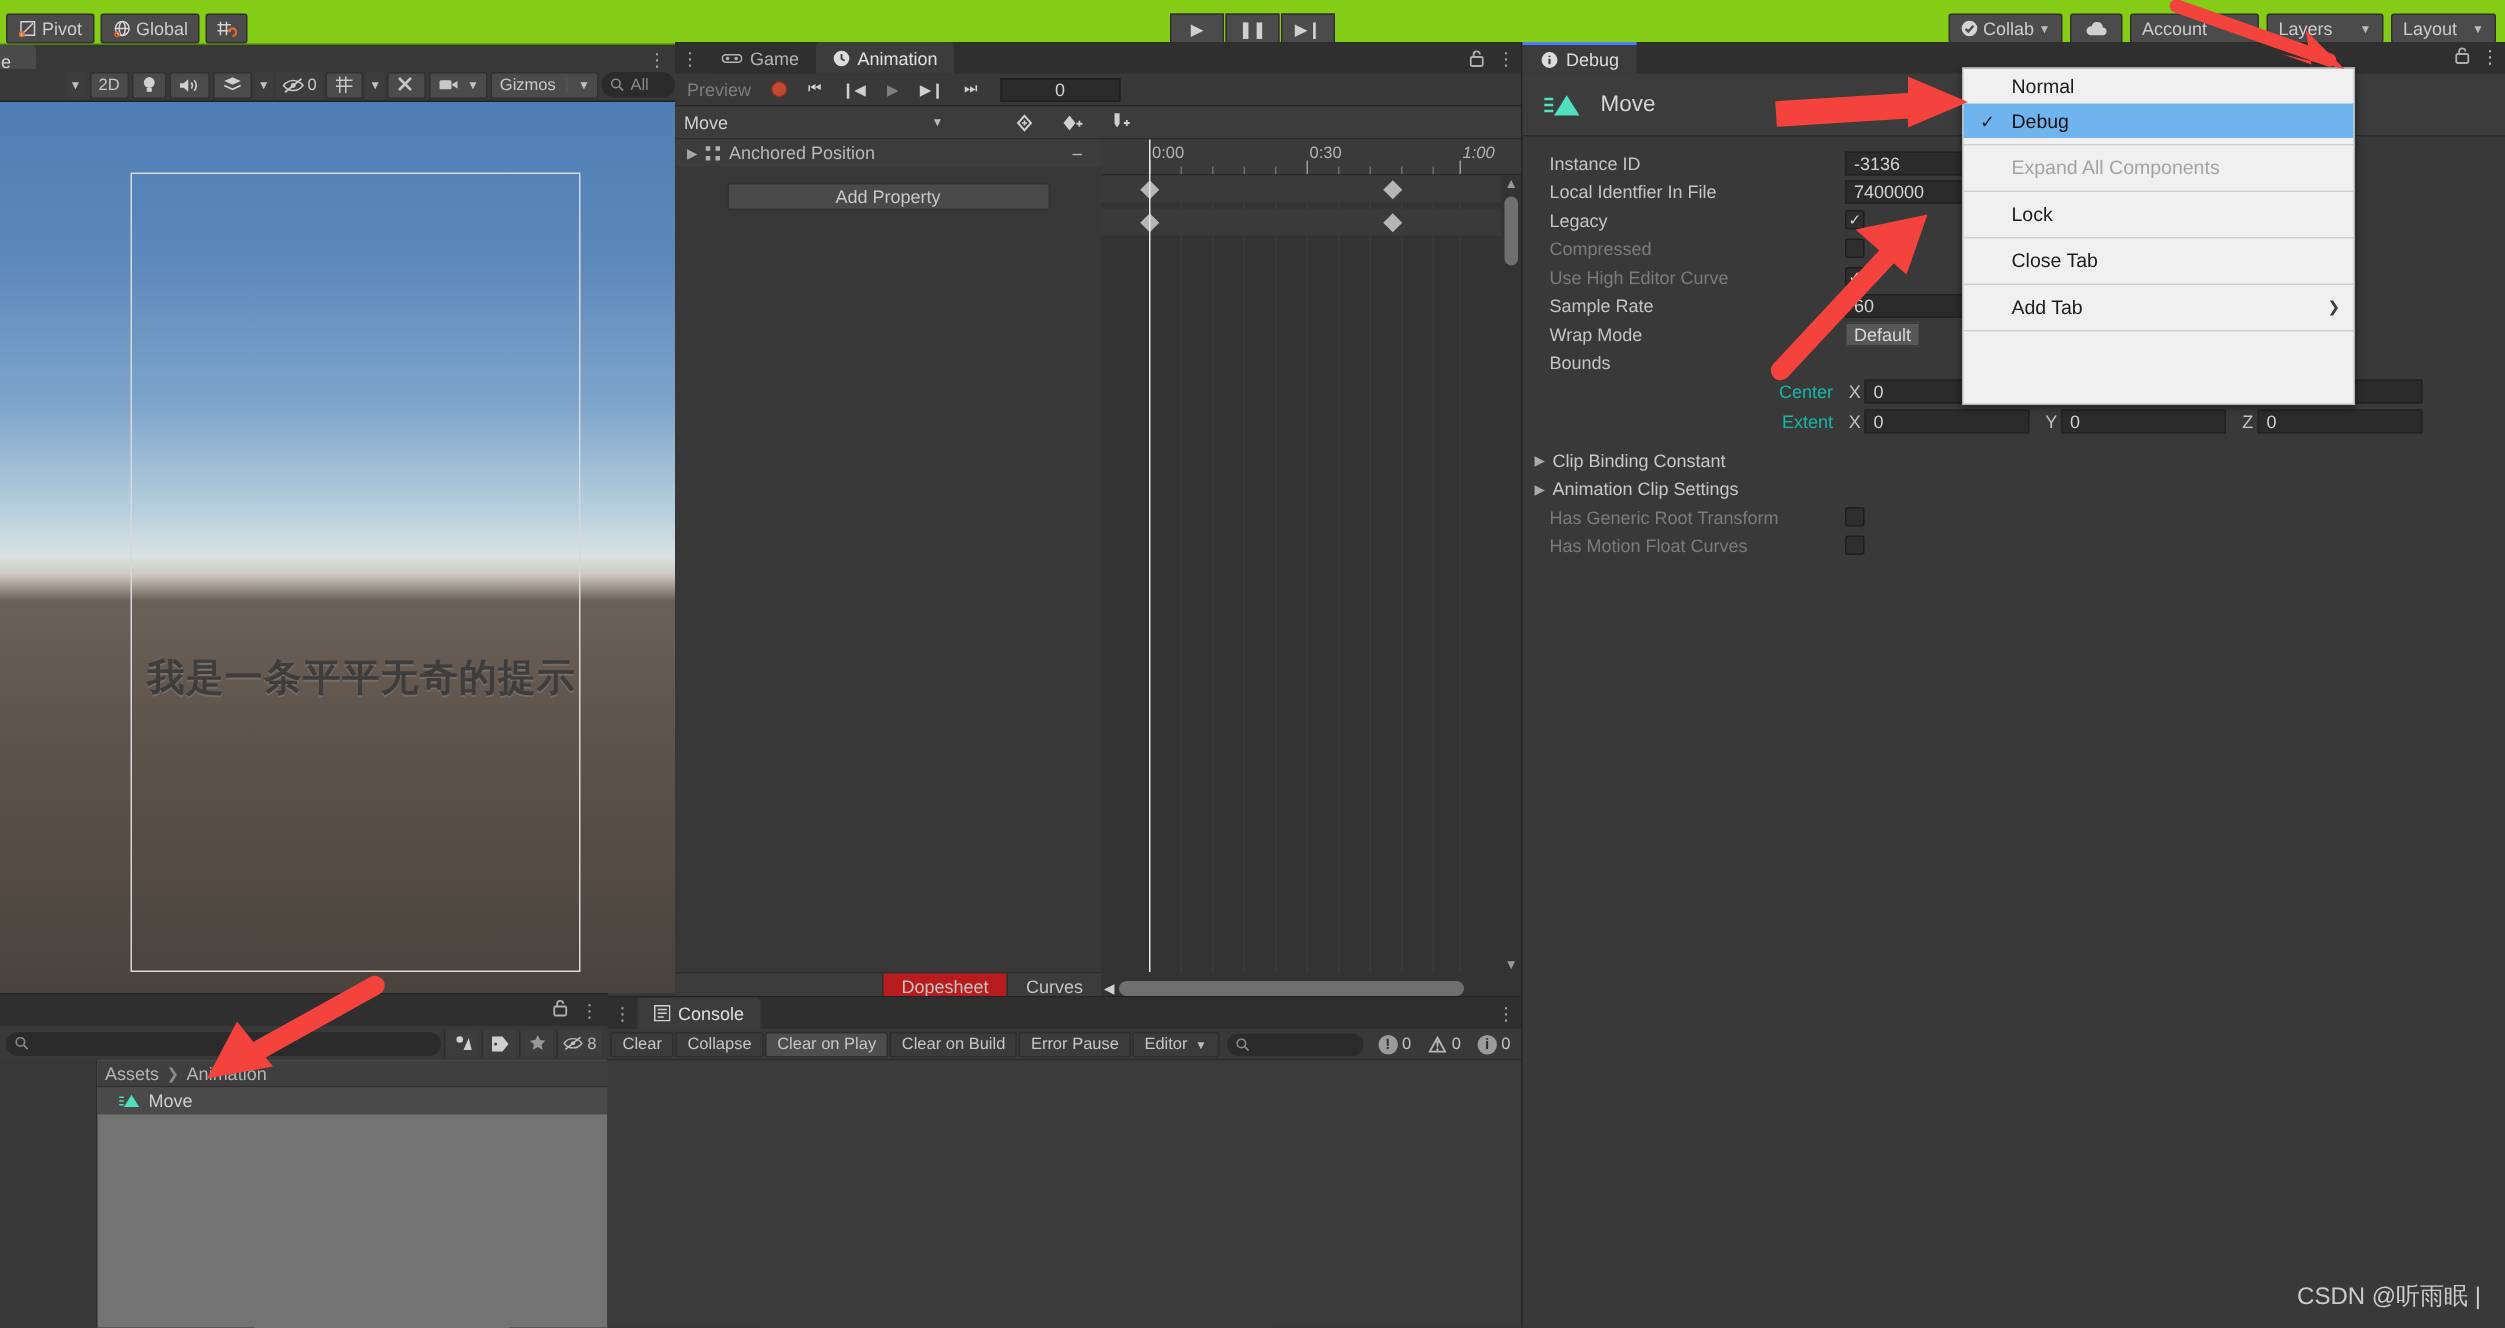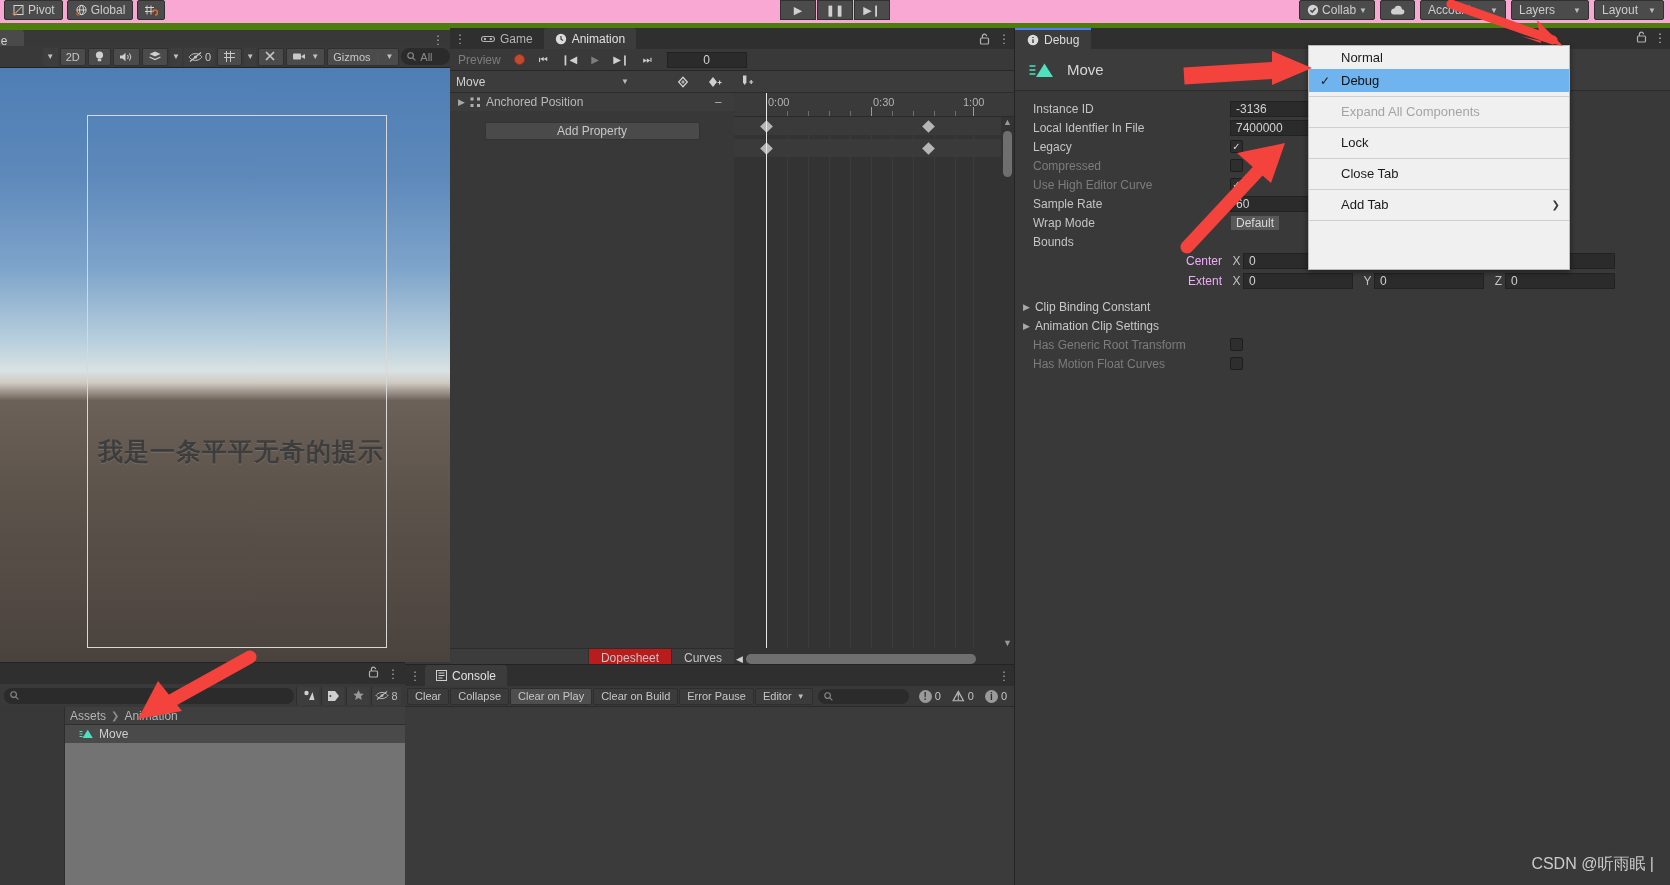--- a/index.html
+++ b/index.html
@@ -9,22 +9,22 @@
     font-family: "Liberation Sans", sans-serif;
     font-size: 12px;
     color: #c4c4c4;
     overflow: hidden;
   }
   #root { position: relative; width: 1670px; height: 885px; }
 
   
   .main-toolbar {
     position: absolute; left: 0; top: 0; width: 1670px; height: 30px;
-    background: #f9a8d4; display: flex; align-items: flex-start;
-    border-bottom: 7px solid #4d7c0f;
+    background: #84cc16; display: flex; align-items: flex-end;
+    border-bottom: 1px solid #4d7c0f;
   }
   .tb-btn {
     height: 20px; display: flex; align-items: center; gap: 3px;
     background: #4b4b4b; border: 1px solid #303030; border-radius: 2px;
     padding: 0 7px; color: #cccccc; font-size: 12px; white-space: nowrap;
   }
   .tb-left { display: flex; align-items: center; gap: 4px; margin-left: 4px; }
   .tb-center { position: absolute; left: 50%; transform: translateX(-50%); display: flex; gap: 1px; }
   .play-btn {
     width: 36px; height: 20px; background: #4b4b4b; border: 1px solid #303030;
@@ -257,21 +257,21 @@
   .chk {
     width: 13px; height: 13px; background: #2e2e2e; border: 1px solid #1e1e1e;
     display: flex; align-items: center; justify-content: center;
     color: #d8d8d8; font-size: 10px; border-radius: 2px;
   }
   .pop-field {
     height: 16px; width: 50px; background: #585858; border: 1px solid #3a3a3a;
     color: #d8d8d8; font-size: 12px; display: flex; align-items: center; padding-left: 5px;
   }
   .vec-row { height: 20px; display: flex; align-items: center; }
-  .vec-lbl { width: 215px; text-align: right; padding-right: 8px; color: #f0abfc; font-size: 12px; }
+  .vec-lbl { width: 215px; text-align: right; padding-right: 8px; color: #14b8a6; font-size: 12px; }
   .axis { width: 13px; color: #c4c4c4; font-size: 12px; text-align: center; }
   .axis-field {
     height: 16px; background: #2b2b2b; border: 1px solid #222; color: #d2d2d2;
     font-size: 12px; display: flex; align-items: center; padding-left: 5px;
   }
   .fold-row { height: 19px; display: flex; align-items: center; gap: 5px; padding-left: 8px; color: #c8c8c8; font-size: 12px; }
   .tri-r { font-size: 9px; color: #a8a8a8; }
 
   
   .ctx-menu {
@@ -613,21 +613,21 @@
           <div class="dope-tab inactive">
             <span>Curves</span>
           </div>
         </div>
       </div>
 
       <div class="anim-right">
         <div class="timebar">
           <span class="time-lbl" style="left:34px;">0:00</span>
           <span class="time-lbl" style="left:139px;">0:30</span>
-          <span class="time-lbl" style="left:229px;">1:00</span>
+          <span class="time-lbl" style="left:241px;font-style:italic;">1:00</span>
           <div class="tick major" style="left:32px;"></div>
           <div class="tick" style="left:53px;"></div>
             <div class="tick" style="left:74px;"></div>
           <div class="tick" style="left:95px;"></div>
             <div class="tick" style="left:116px;"></div>
           <div class="tick major" style="left:137px;"></div>
           <div class="tick" style="left:158px;"></div>
             <div class="tick" style="left:179px;"></div>
           <div class="tick" style="left:200px;"></div>
             <div class="tick" style="left:221px;"></div>

